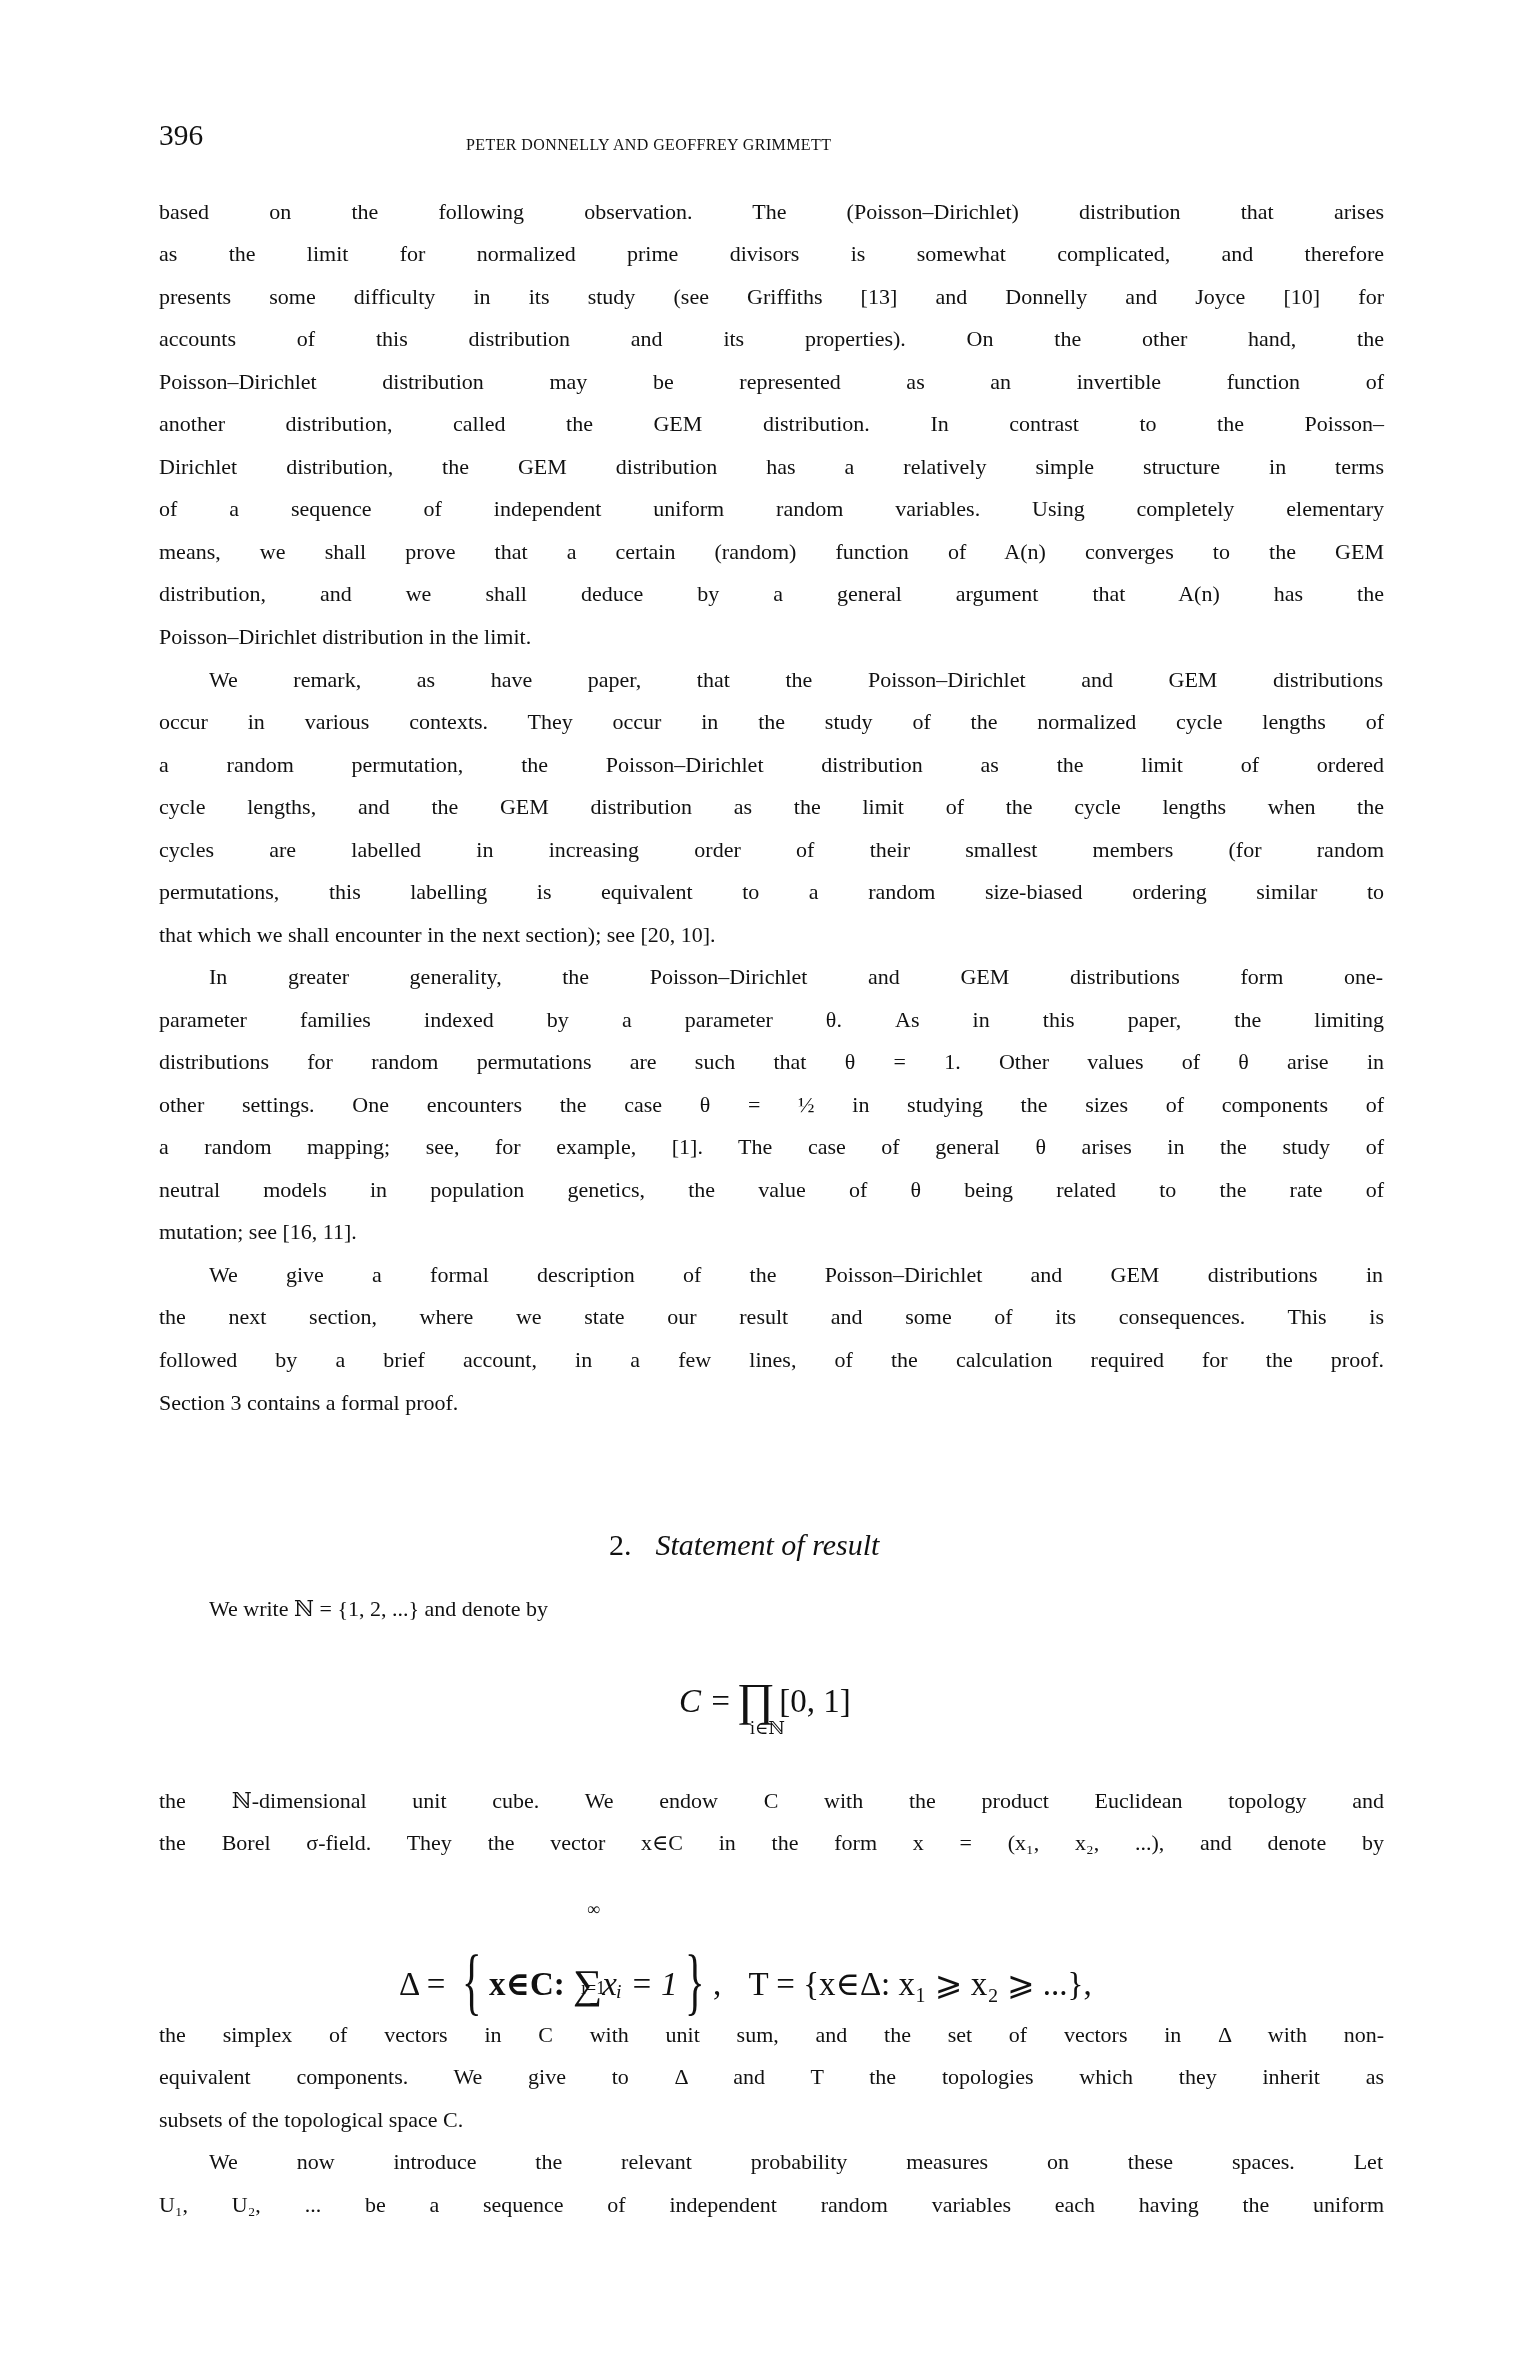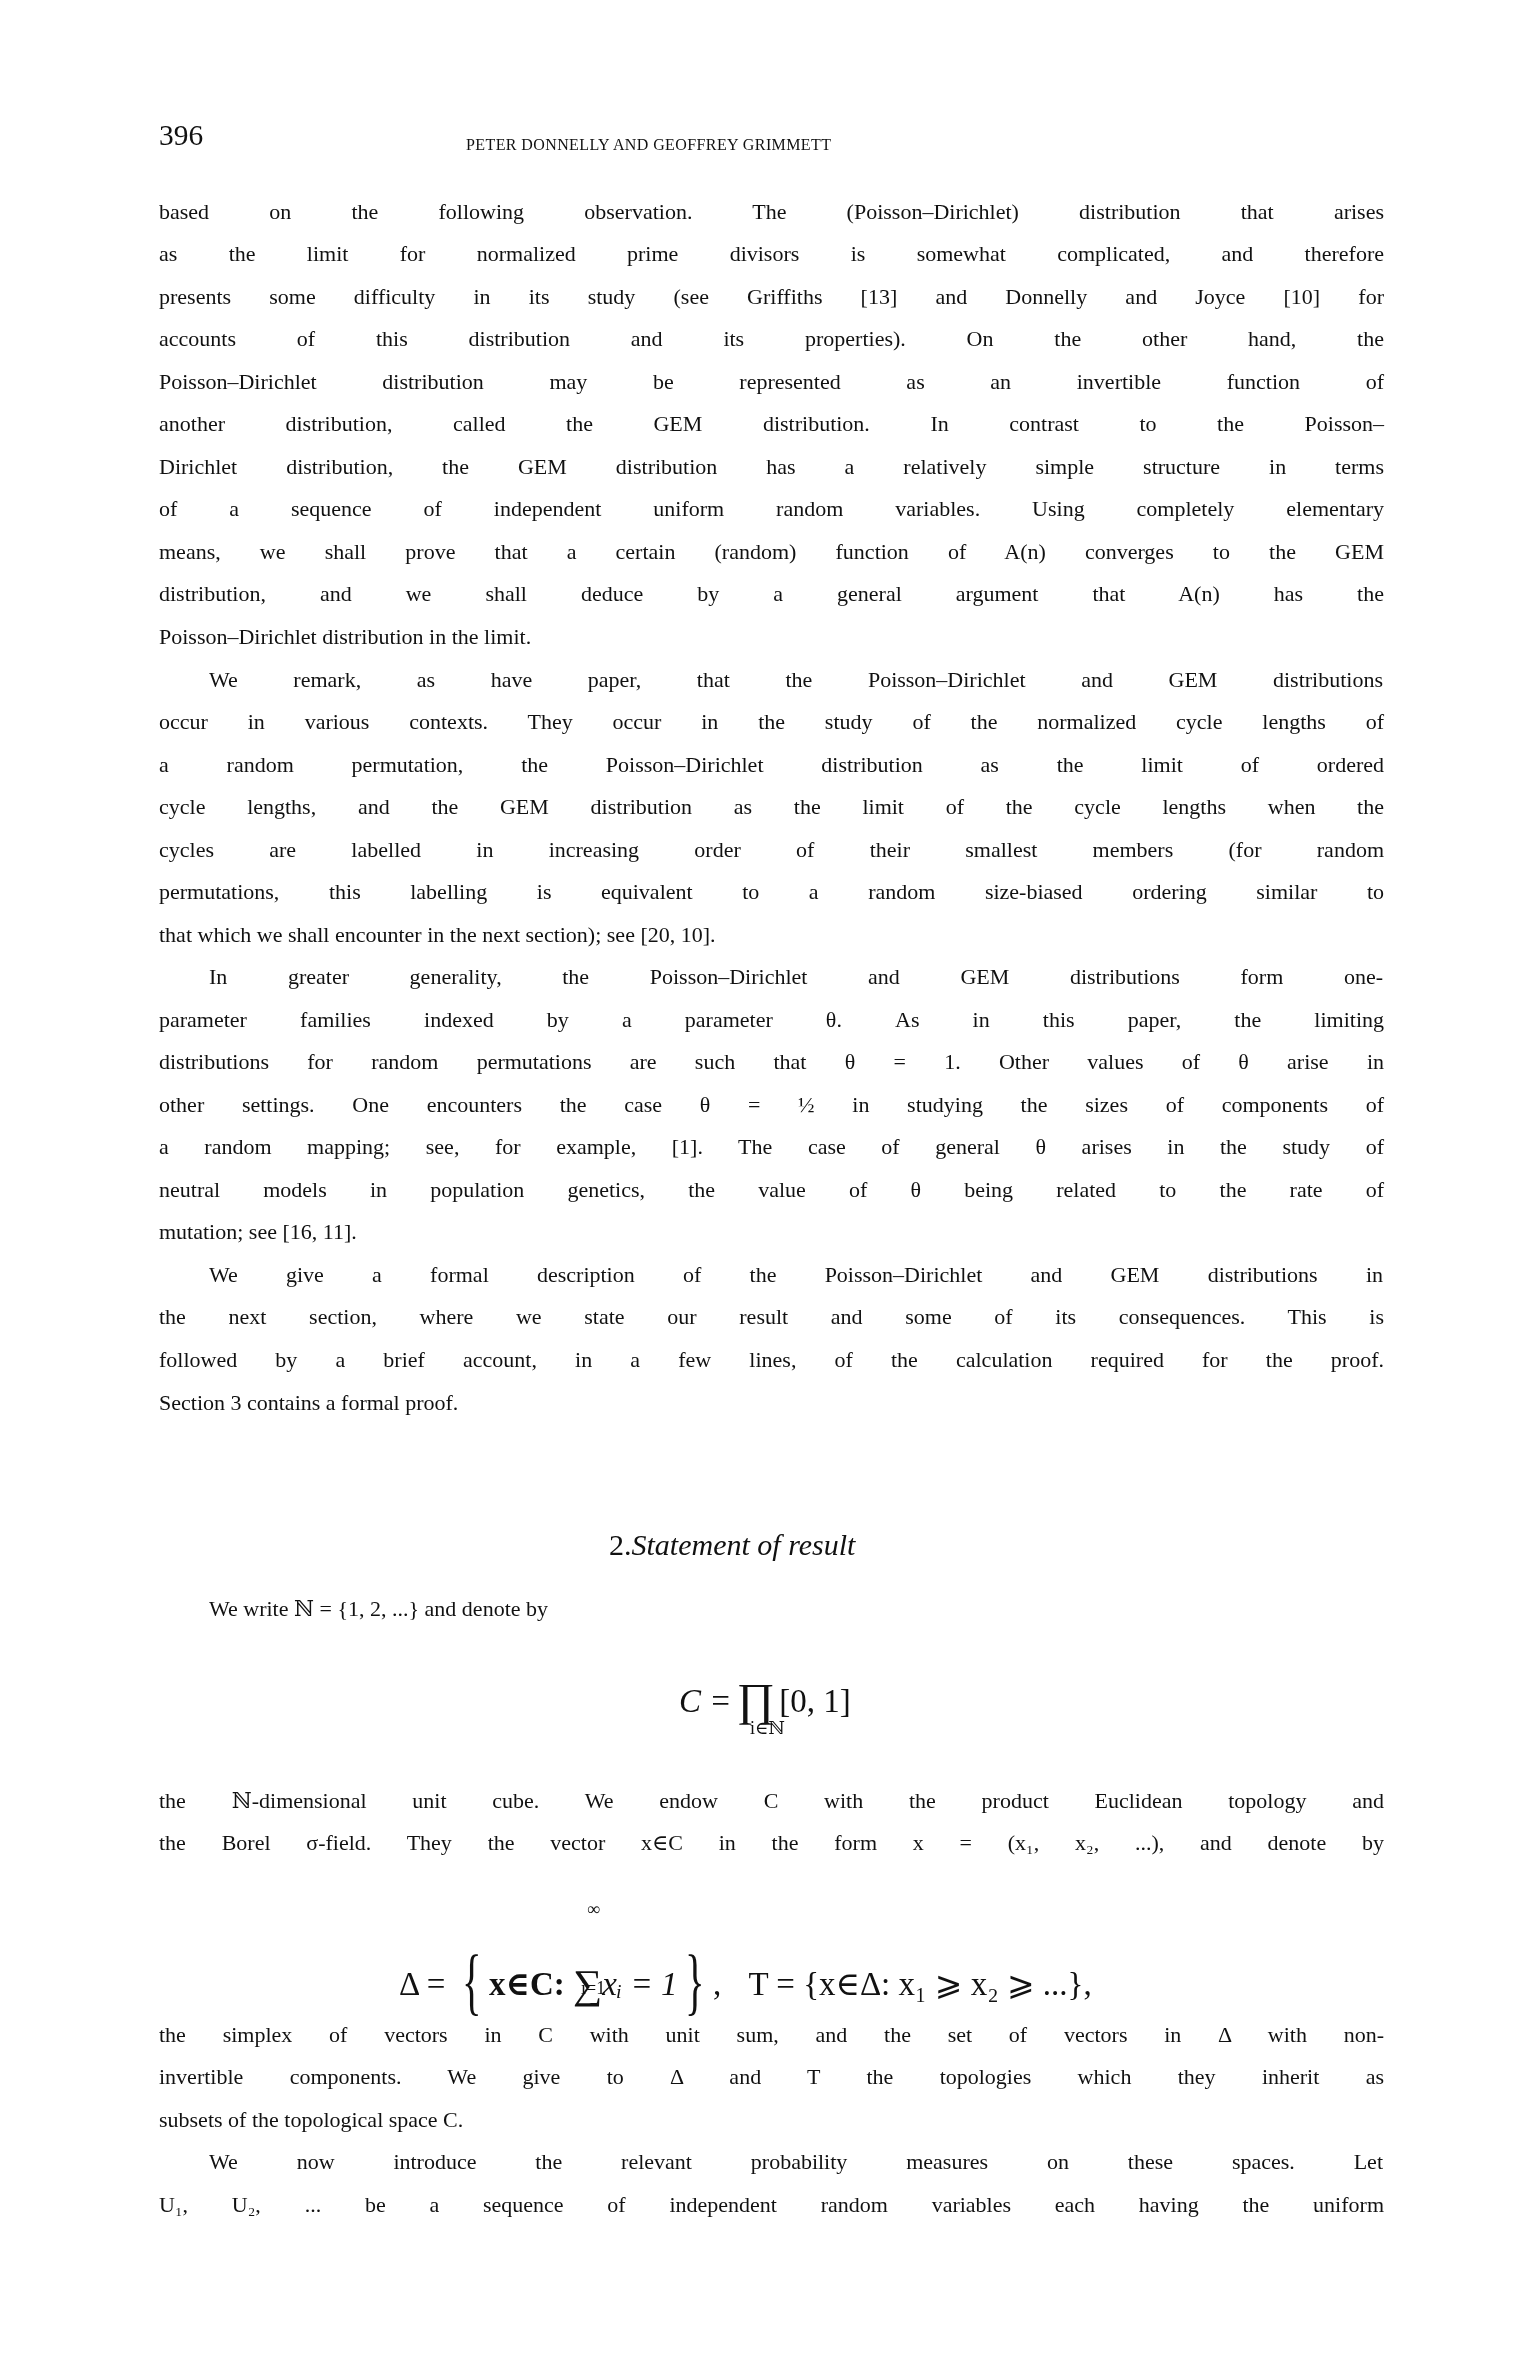--- a/index.html
+++ b/index.html
@@ -6,21 +6,21 @@
   body { width: 1538px; height: 2377px; position: relative; overflow: hidden;
          font-family: "Liberation Serif", "DejaVu Serif", serif; color: #111111; }
   .abs { position: absolute; white-space: nowrap; }
   .running-head { top: 136px; left: 466px; font-size: 16px; letter-spacing: 0.4px; }
   .page-num { top: 119px; left: 159px; font-size: 29.4px; }
   .line { position: absolute; left: 159px; width: 1225px; font-size: 22px; line-height: 43px;
           height: 43px; white-space: nowrap; text-align: justify; text-align-last: justify; }
   .line.last { text-align-last: left; }
   .line.indent { left: 209px; width: 1174px; }
   .heading { top: 1528px; left: 609px; font-size: 30px; }
-  .heading .t { font-style: italic; margin-left: 0; }
+  .heading .t { font-style: italic; margin-left: 24px; }
   .it { font-style: italic; }
   .bd { font-weight: bold; }
   .prod-wrap { position: absolute; top: 1670px; left: 679px; font-size: 33px; }
   .prod-sym { font-size: 46px; position: relative; top: 3.3px; margin: 0 4.9px; }
   .prod-sub { position: absolute; top: 1717px; left: 750px; font-size: 18px; }
   .delta-formula { position: absolute; top: 1928px; left: 399px; font-size: 33px; white-space: nowrap; }
   .brace { font-size: 74px; position: relative; top: 11.4px; font-weight: 200; transform: scaleX(0.55); display: inline-block; }
   .sigma { font-size: 41px; position: relative; top: 3.3px; }
   .sum-top { position: absolute; top: 1899px; left: 587px; font-size: 18px; }
   .sum-bot { position: absolute; top: 1978px; left: 581px; font-size: 18px; }
@@ -89,18 +89,18 @@
 <div class="sum-top">∞</div>
 <div class="delta-formula">
   <span>Δ =</span>
   <span class="brace">{</span><span class="bd">x∈C:</span>
   <span class="sigma">∑</span><span class="it">xᵢ = 1</span><span class="brace">}</span><span>,</span>
   <span style="margin-left:19px">T = {x∈Δ: x₁ ⩾ x₂ ⩾ ...},</span>
 </div>
 <div class="sum-bot">i=1</div>
 
 <div class="line" style="top:2013px">the simplex of vectors in C with unit sum, and the set of vectors in Δ with non-</div>
-<div class="line" style="top:2055px">invertible components. We give to Δ and T the topologies which they inherit as</div>
+<div class="line" style="top:2055px">equivalent components. We give to Δ and T the topologies which they inherit as</div>
 <div class="line last" style="top:2098px">subsets of the topological space C.</div>
 
 <div class="line indent" style="top:2140px">We now introduce the relevant probability measures on these spaces. Let</div>
 <div class="line" style="top:2183px">U₁, U₂, ... be a sequence of independent random variables each having the uniform</div>
 
 
 </body></html>

